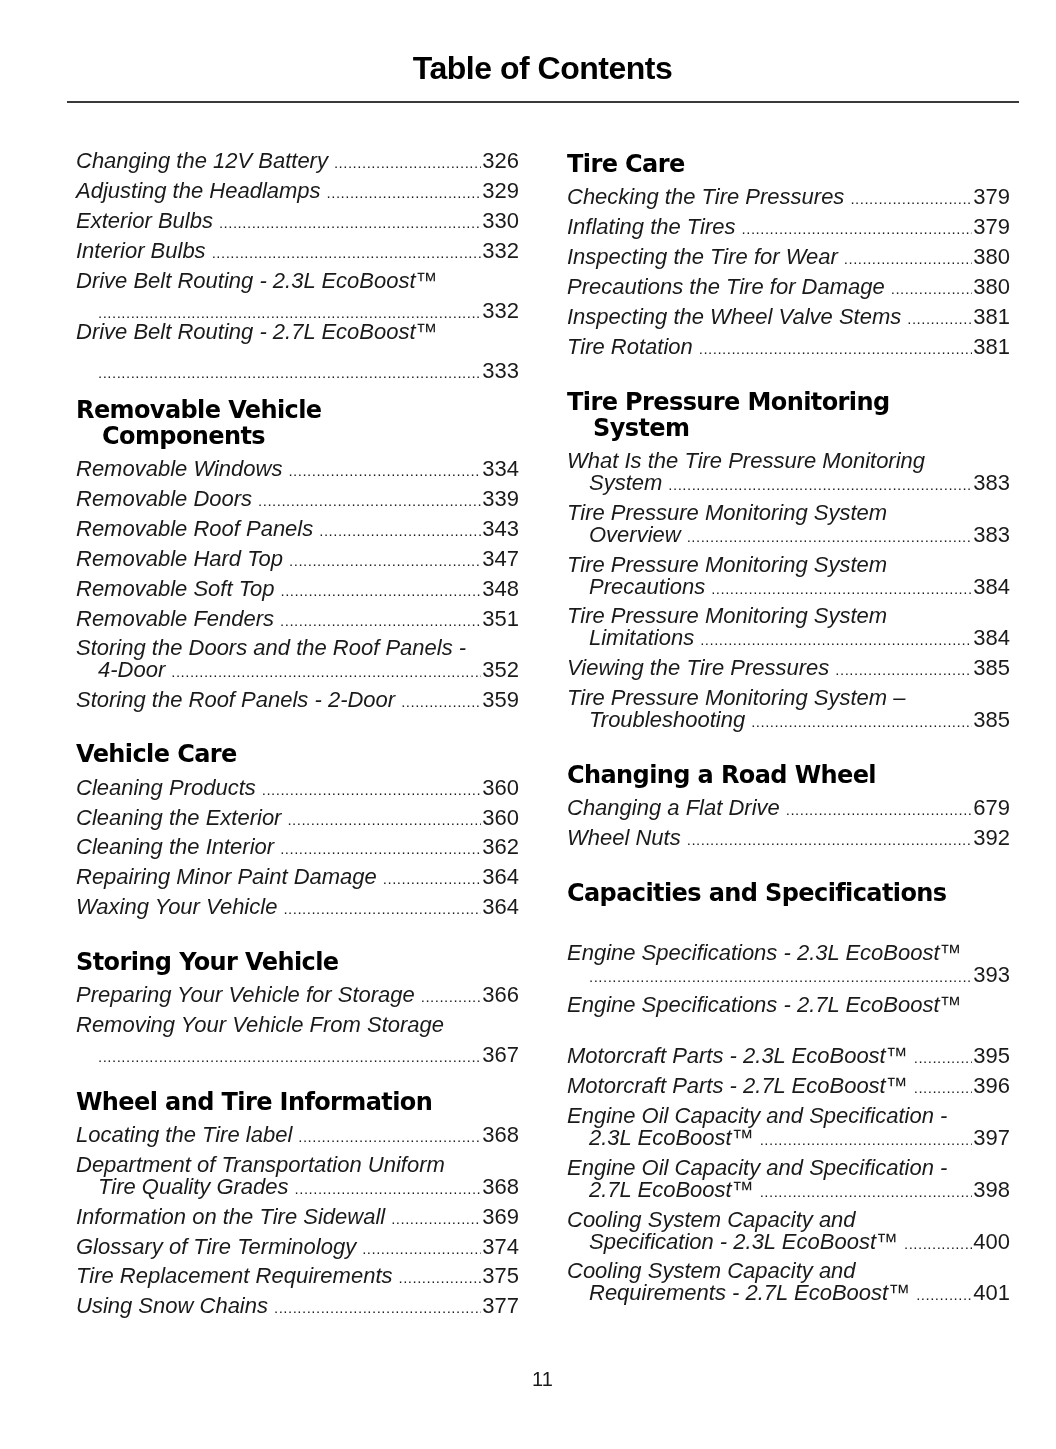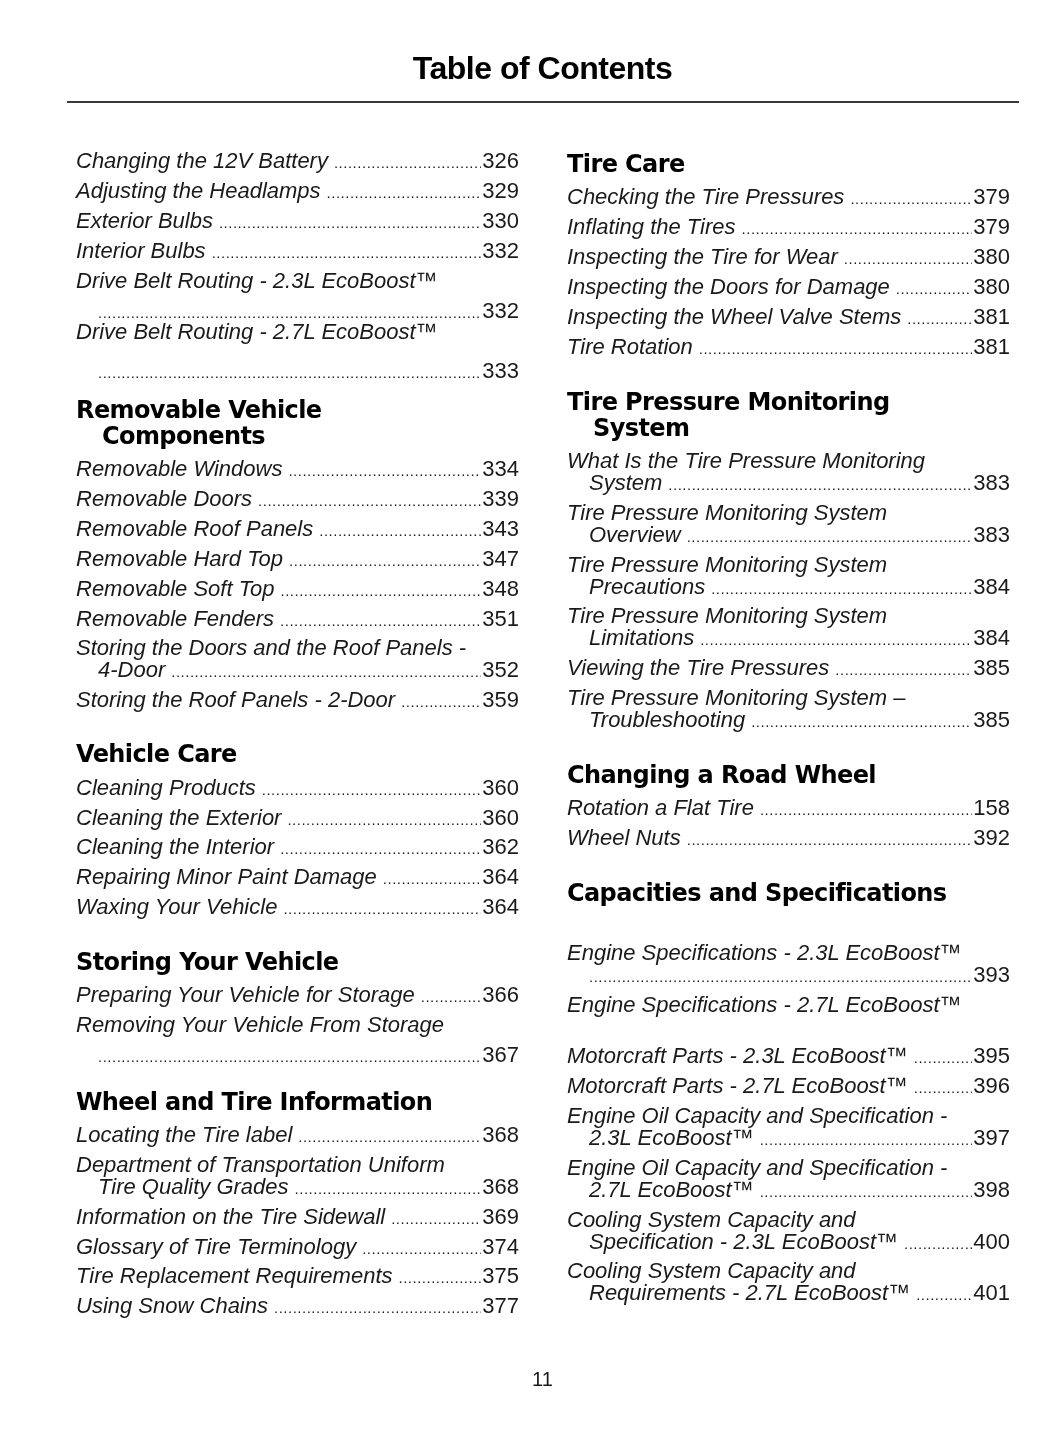--- a/index.html
+++ b/index.html
@@ -334,21 +334,21 @@
   </div>
   <div class="entry" style="top:246px">
     <div class="row">
         <span class="label">Inspecting the Tire for Wear</span>
         <span class="leader"></span>
         <span class="page">380</span>
       </div>
   </div>
   <div class="entry" style="top:276px">
     <div class="row">
-        <span class="label">Inspecting the Doors for Damage</span>
+        <span class="label">Precautions the Tire for Damage</span>
         <span class="leader"></span>
         <span class="page">380</span>
       </div>
   </div>
   <div class="entry" style="top:306px">
     <div class="row">
         <span class="label">Inspecting the Wheel Valve Stems</span>
         <span class="leader"></span>
         <span class="page">381</span>
       </div>
@@ -421,23 +421,23 @@
         <span class="leader"></span>
         <span class="page">385</span>
       </div>
   </div>
 
   <div class="section-head" style="top:762px">
     <span>Changing a Road Wheel</span>
   </div>
   <div class="entry" style="top:797px">
     <div class="row">
-        <span class="label">Rotation a Flat Tire</span>
-        <span class="leader"></span>
-        <span class="page">158</span>
+        <span class="label">Changing a Flat Drive</span>
+        <span class="leader"></span>
+        <span class="page">679</span>
       </div>
   </div>
   <div class="entry" style="top:827px">
     <div class="row">
         <span class="label">Wheel Nuts</span>
         <span class="leader"></span>
         <span class="page">392</span>
       </div>
   </div>
 

